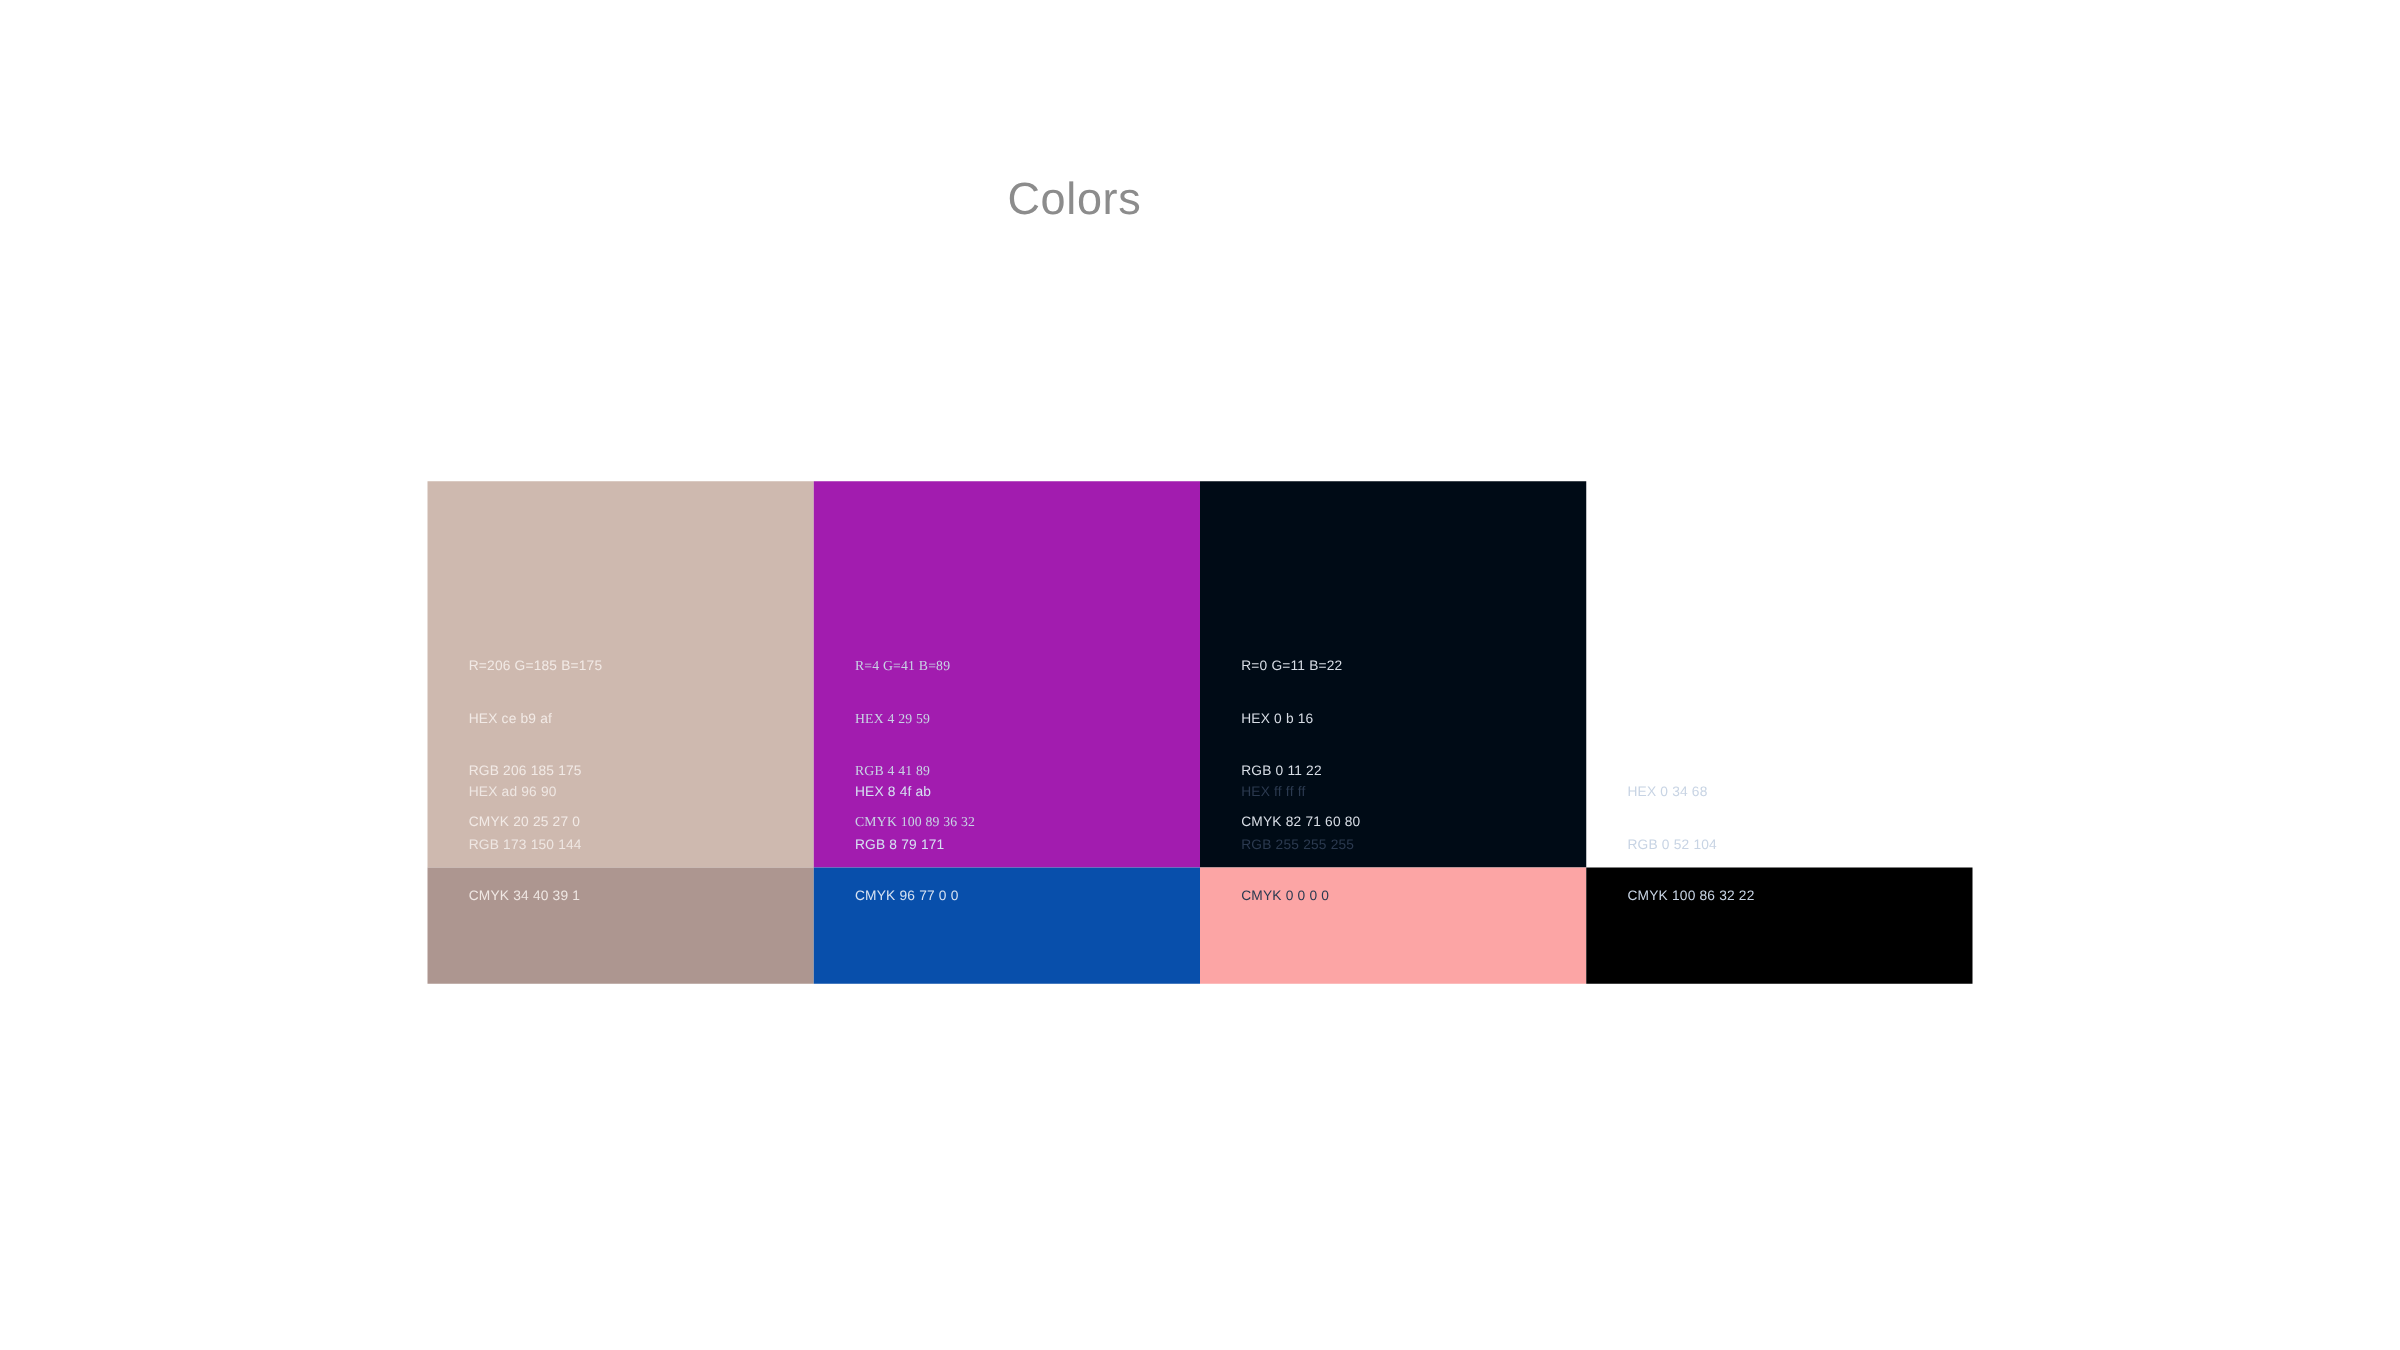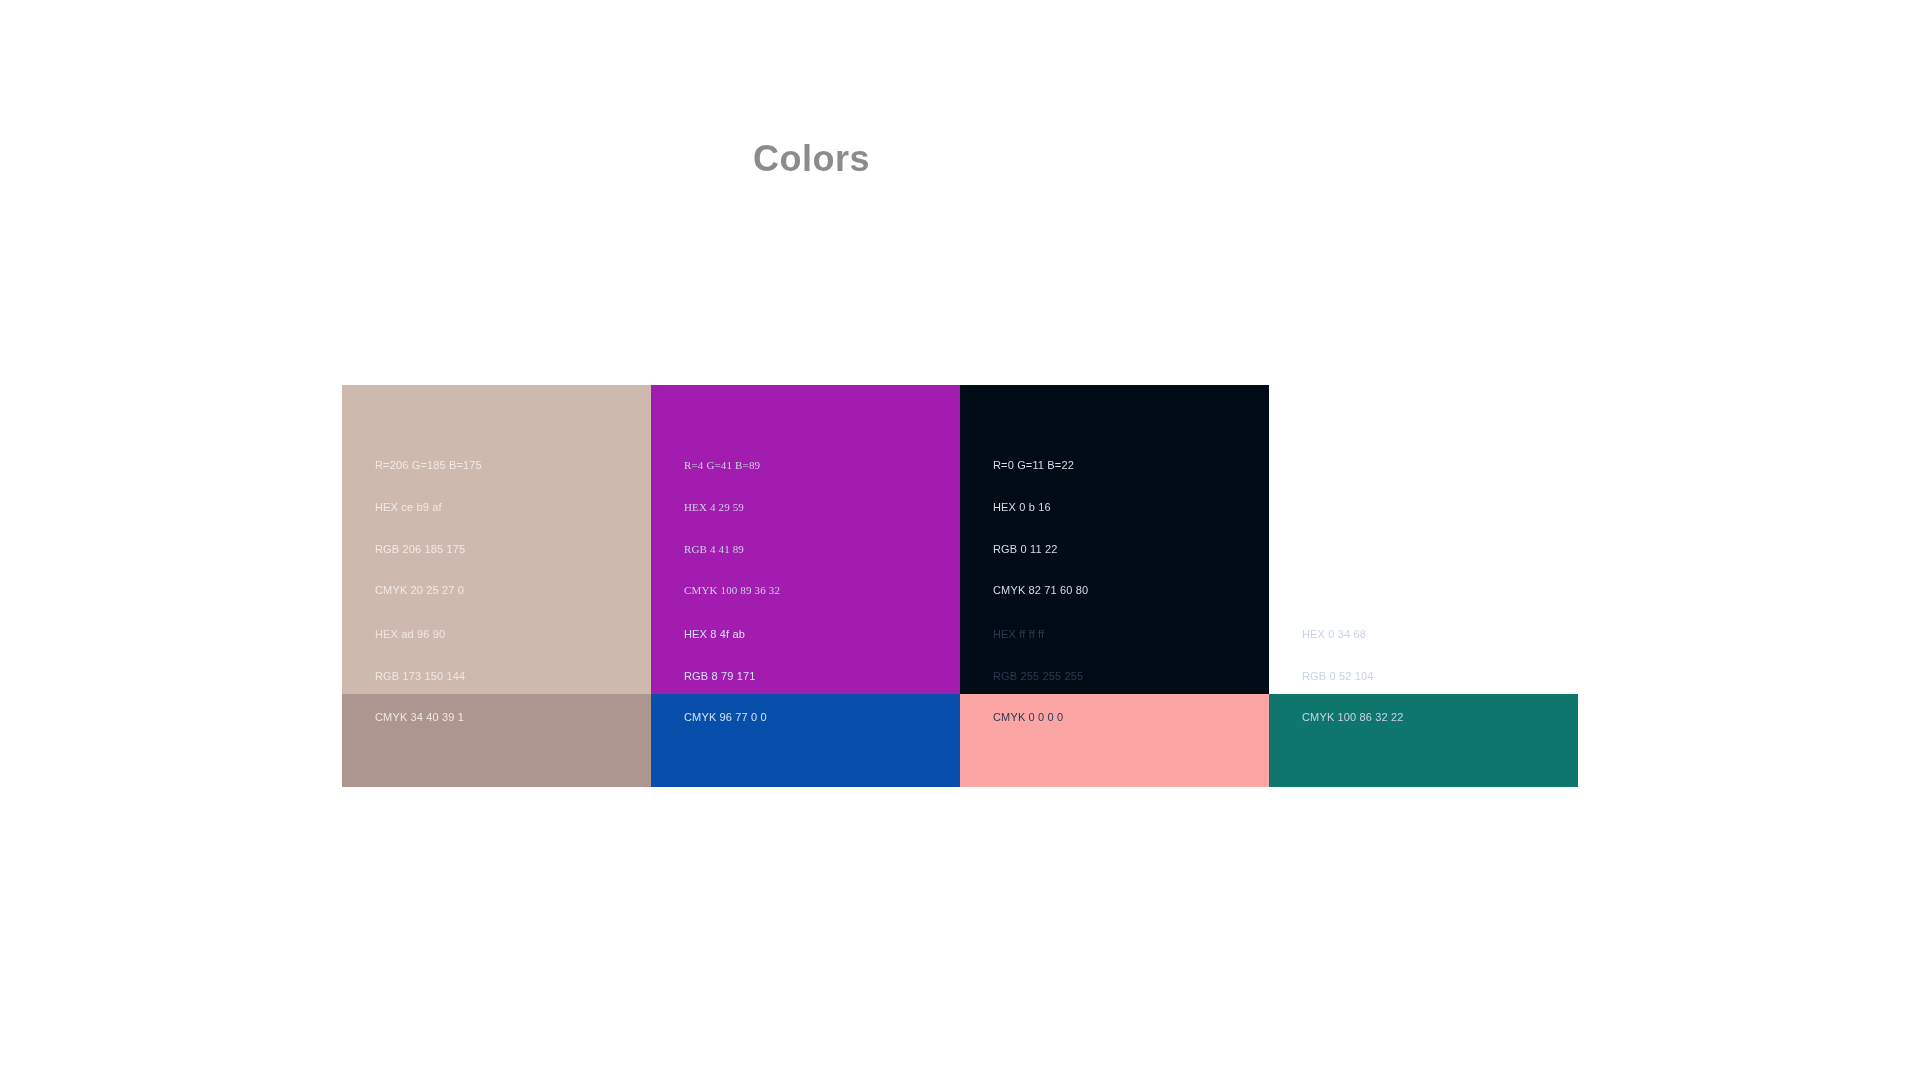--- a/index.html
+++ b/index.html
@@ -19,25 +19,26 @@
 
   
   .page-title {
     position: absolute;
     top: 117px;
     left: 0;
     width: 1623px;
     text-align: center;
     font-family: "Liberation Sans", sans-serif;
     font-size: 36px;
-    font-weight: 700;
+    font-weight: 400;
     letter-spacing: 0.5px;
     color: #8c8c8c;
     line-height: 1;
     white-space: pre;
+    padding-left: 48px;
   }
 
   
   .palette-grid {
     position: absolute;
     left: 342px;
     top: 385px;
     width: 1236px;
     height: 402px;
   }
@@ -62,21 +63,21 @@
   .swatch-info {
     padding-left: 33px;
     padding-bottom: 0;
     line-height: 13.9px;
     font-size: 11px;
     font-weight: 400;
     letter-spacing: 0.15px;
     white-space: pre;
   }
 
-  .row-top .swatch-info    { padding-bottom: 68px; }
+  .row-top .swatch-info    { }
   .row-bottom .swatch-info { padding-bottom: 34px; }
 
   .swatch-line { display: block; }
 </style>
 </head>
 <body style="background: rgb(255, 255, 255);">
 
 <h1 class="page-title" style="color: rgb(140, 140, 140);">Colors</h1>
 
 <div class="palette-grid">
@@ -123,21 +124,21 @@
         <span class="swatch-line">CMYK 96 77 0 0</span>
       </div>
     </div>
     <div class="swatch" style="background: #fca5a5;">
       <div class="swatch-info" style="color: rgb(43, 58, 80);">
         <span class="swatch-line">HEX ff ff ff</span>
         <span class="swatch-line">RGB 255 255 255</span>
         <span class="swatch-line">CMYK 0 0 0 0</span>
       </div>
     </div>
-    <div class="swatch" style="background: #0f766e;">
+    <div class="swatch" style="background: #000000;">
       <div class="swatch-info" style="color: rgb(200, 212, 228);">
         <span class="swatch-line">HEX 0 34 68</span>
         <span class="swatch-line">RGB 0 52 104</span>
         <span class="swatch-line">CMYK 100 86 32 22</span>
       </div>
     </div>
   </div>
 
 </div>
 

